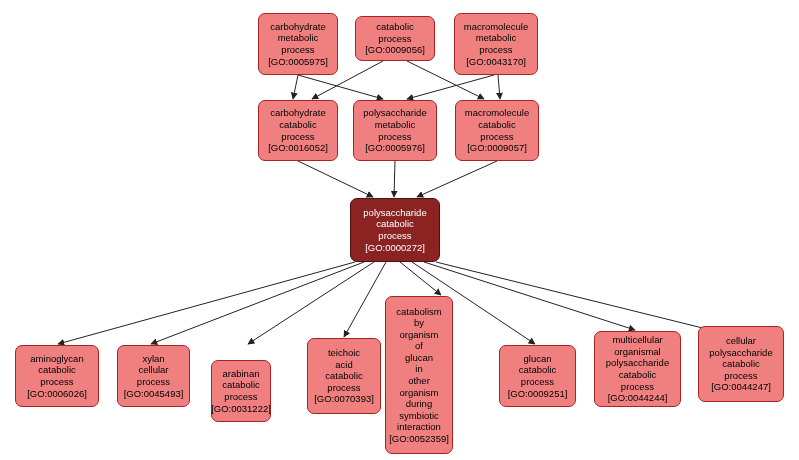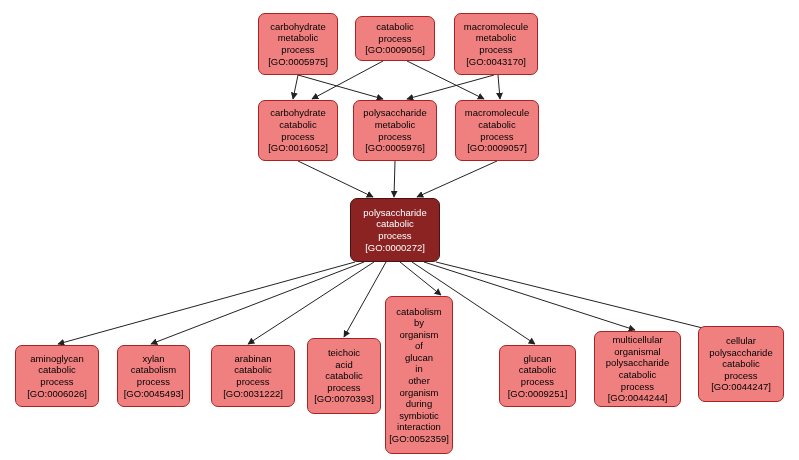--- a/index.html
+++ b/index.html
@@ -123,26 +123,26 @@
 
   <div class="node" style="left:15px;top:345px;width:84px;height:62px">
     <span class="nm">aminoglycan
 catabolic
 process</span>
     <span class="gid">[GO:0006026]</span>
   </div>
 
   <div class="node" style="left:117px;top:345px;width:73px;height:62px">
     <span class="nm">xylan
-catabolism
+cellular
 process</span>
     <span class="gid">[GO:0045493]</span>
   </div>
 
-  <div class="node" style="left:211px;top:345px;width:84px;height:62px">
+  <div class="node" style="left:211px;top:360px;width:60px;height:62px">
     <span class="nm">arabinan
 catabolic
 process</span>
     <span class="gid">[GO:0031222]</span>
   </div>
 
   <div class="node" style="left:307px;top:338px;width:74px;height:76px">
     <span class="nm">teichoic
 acid
 catabolic

